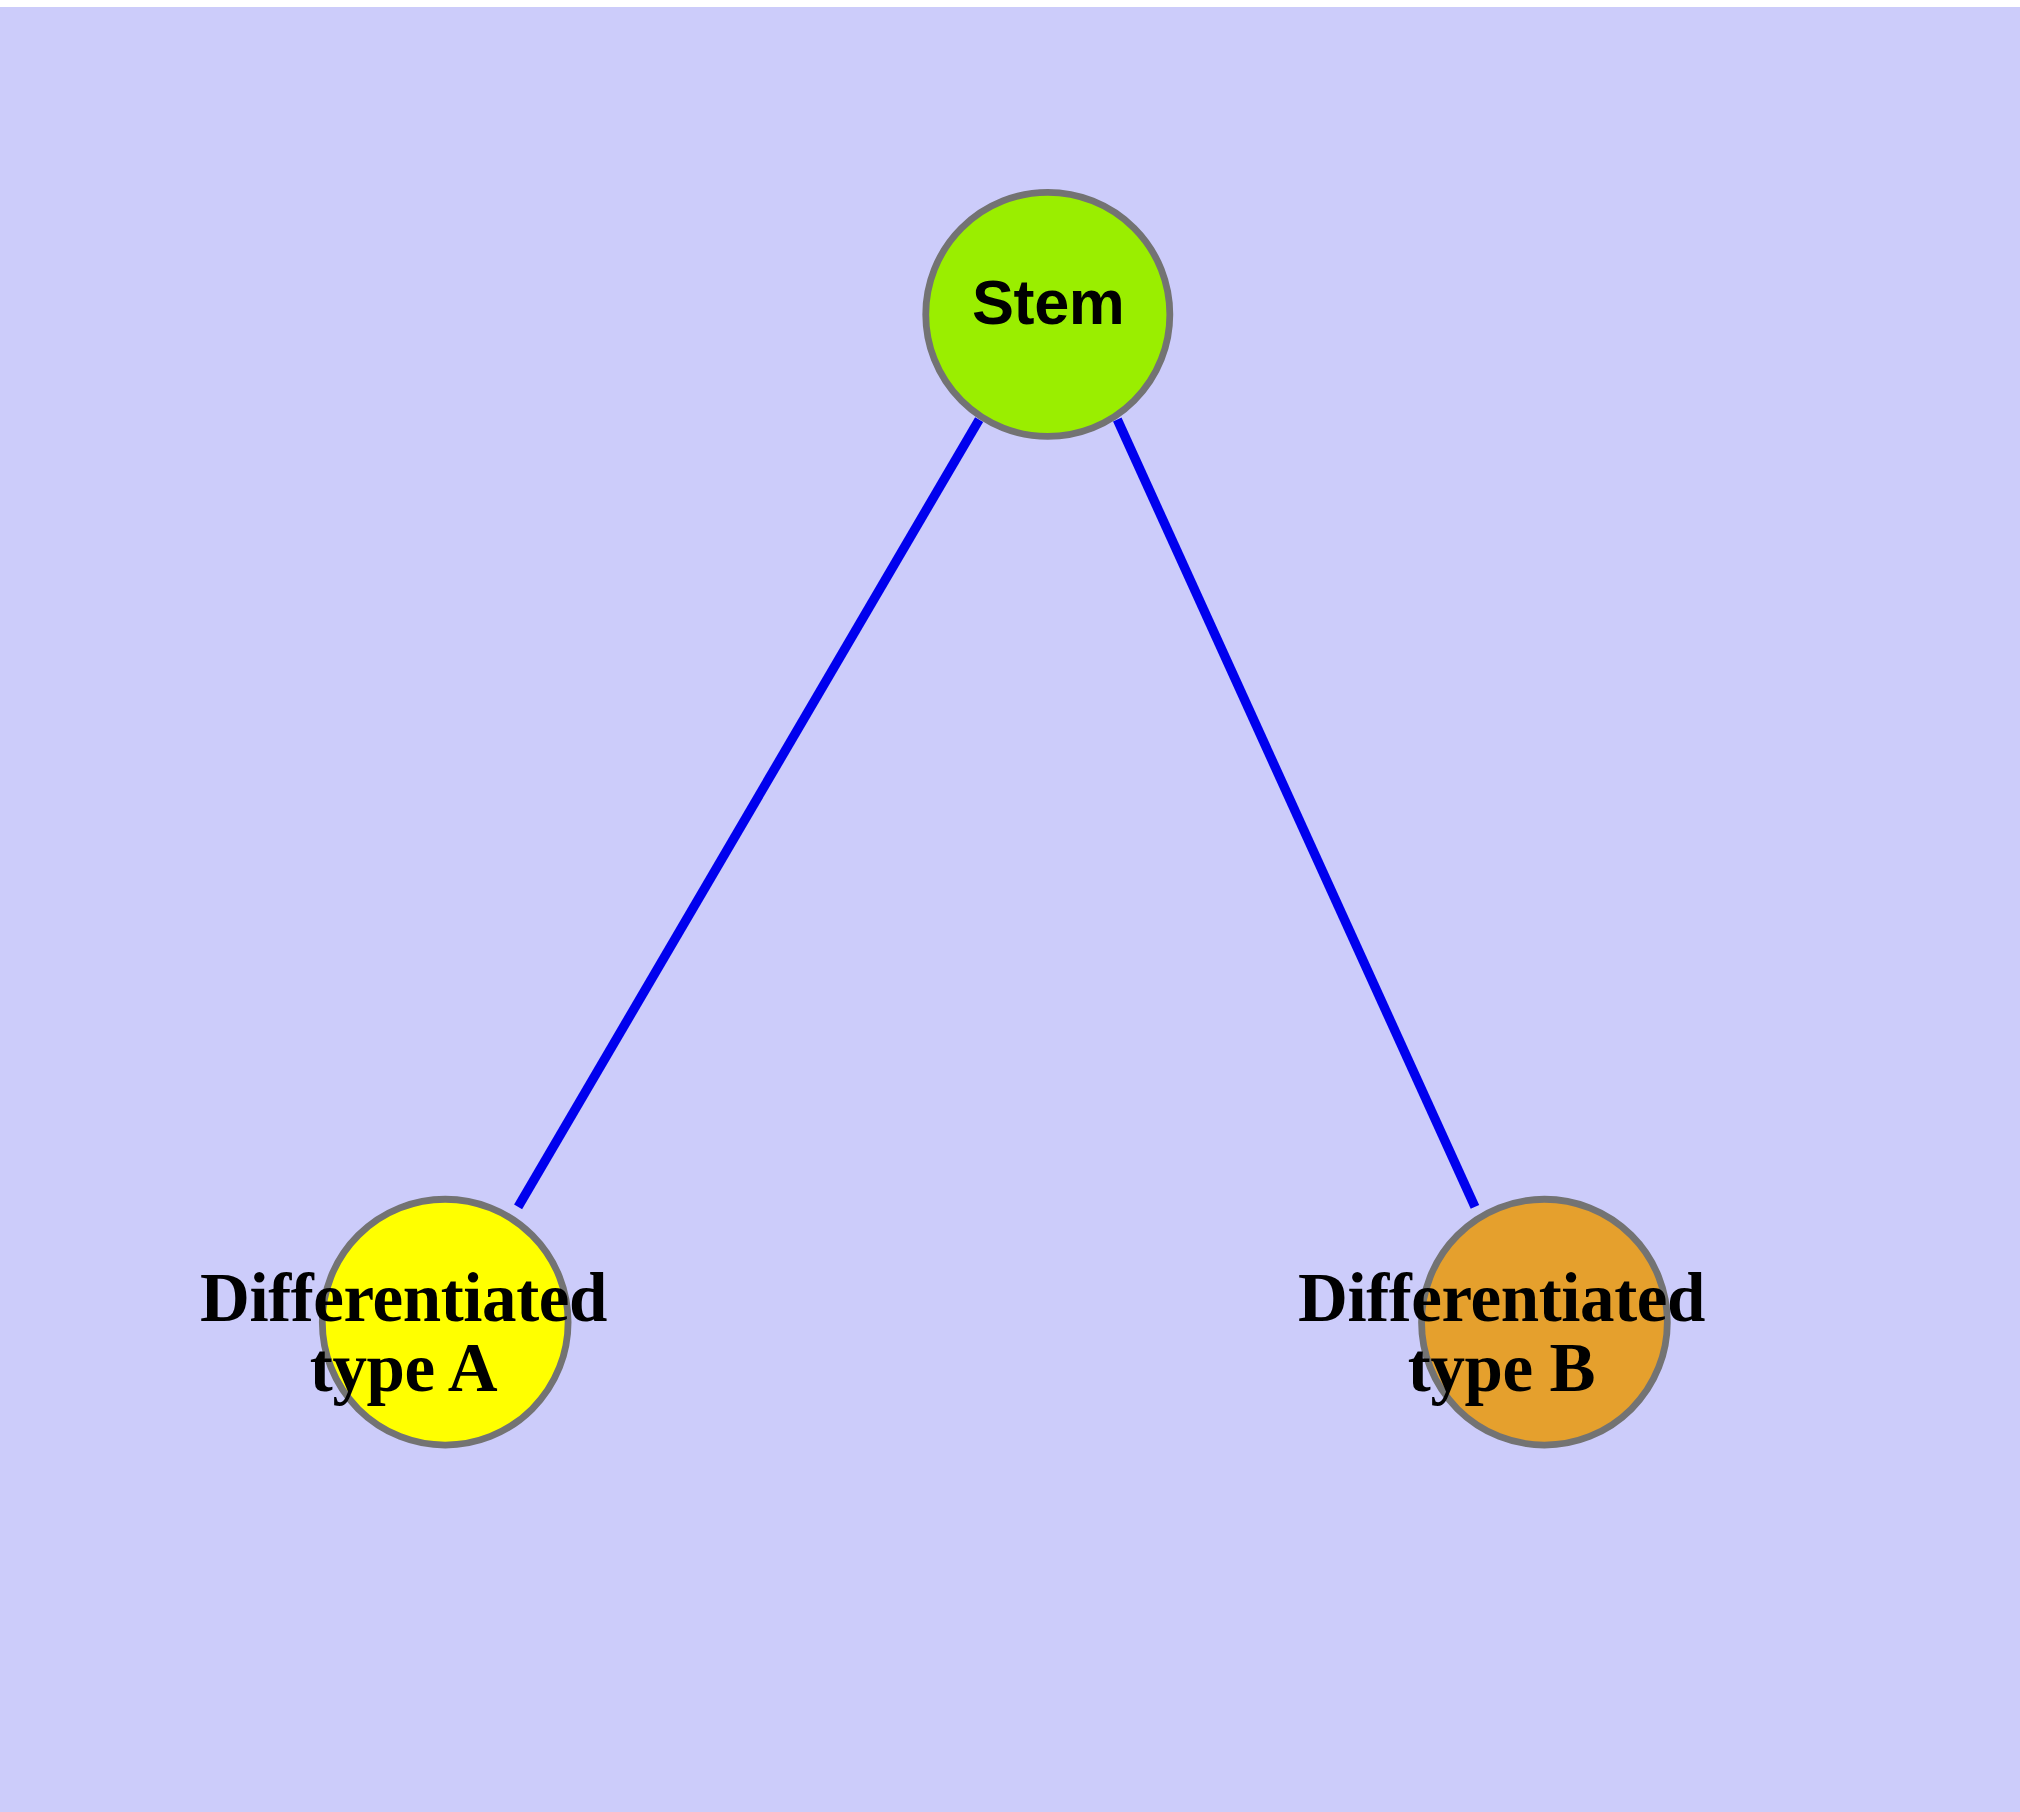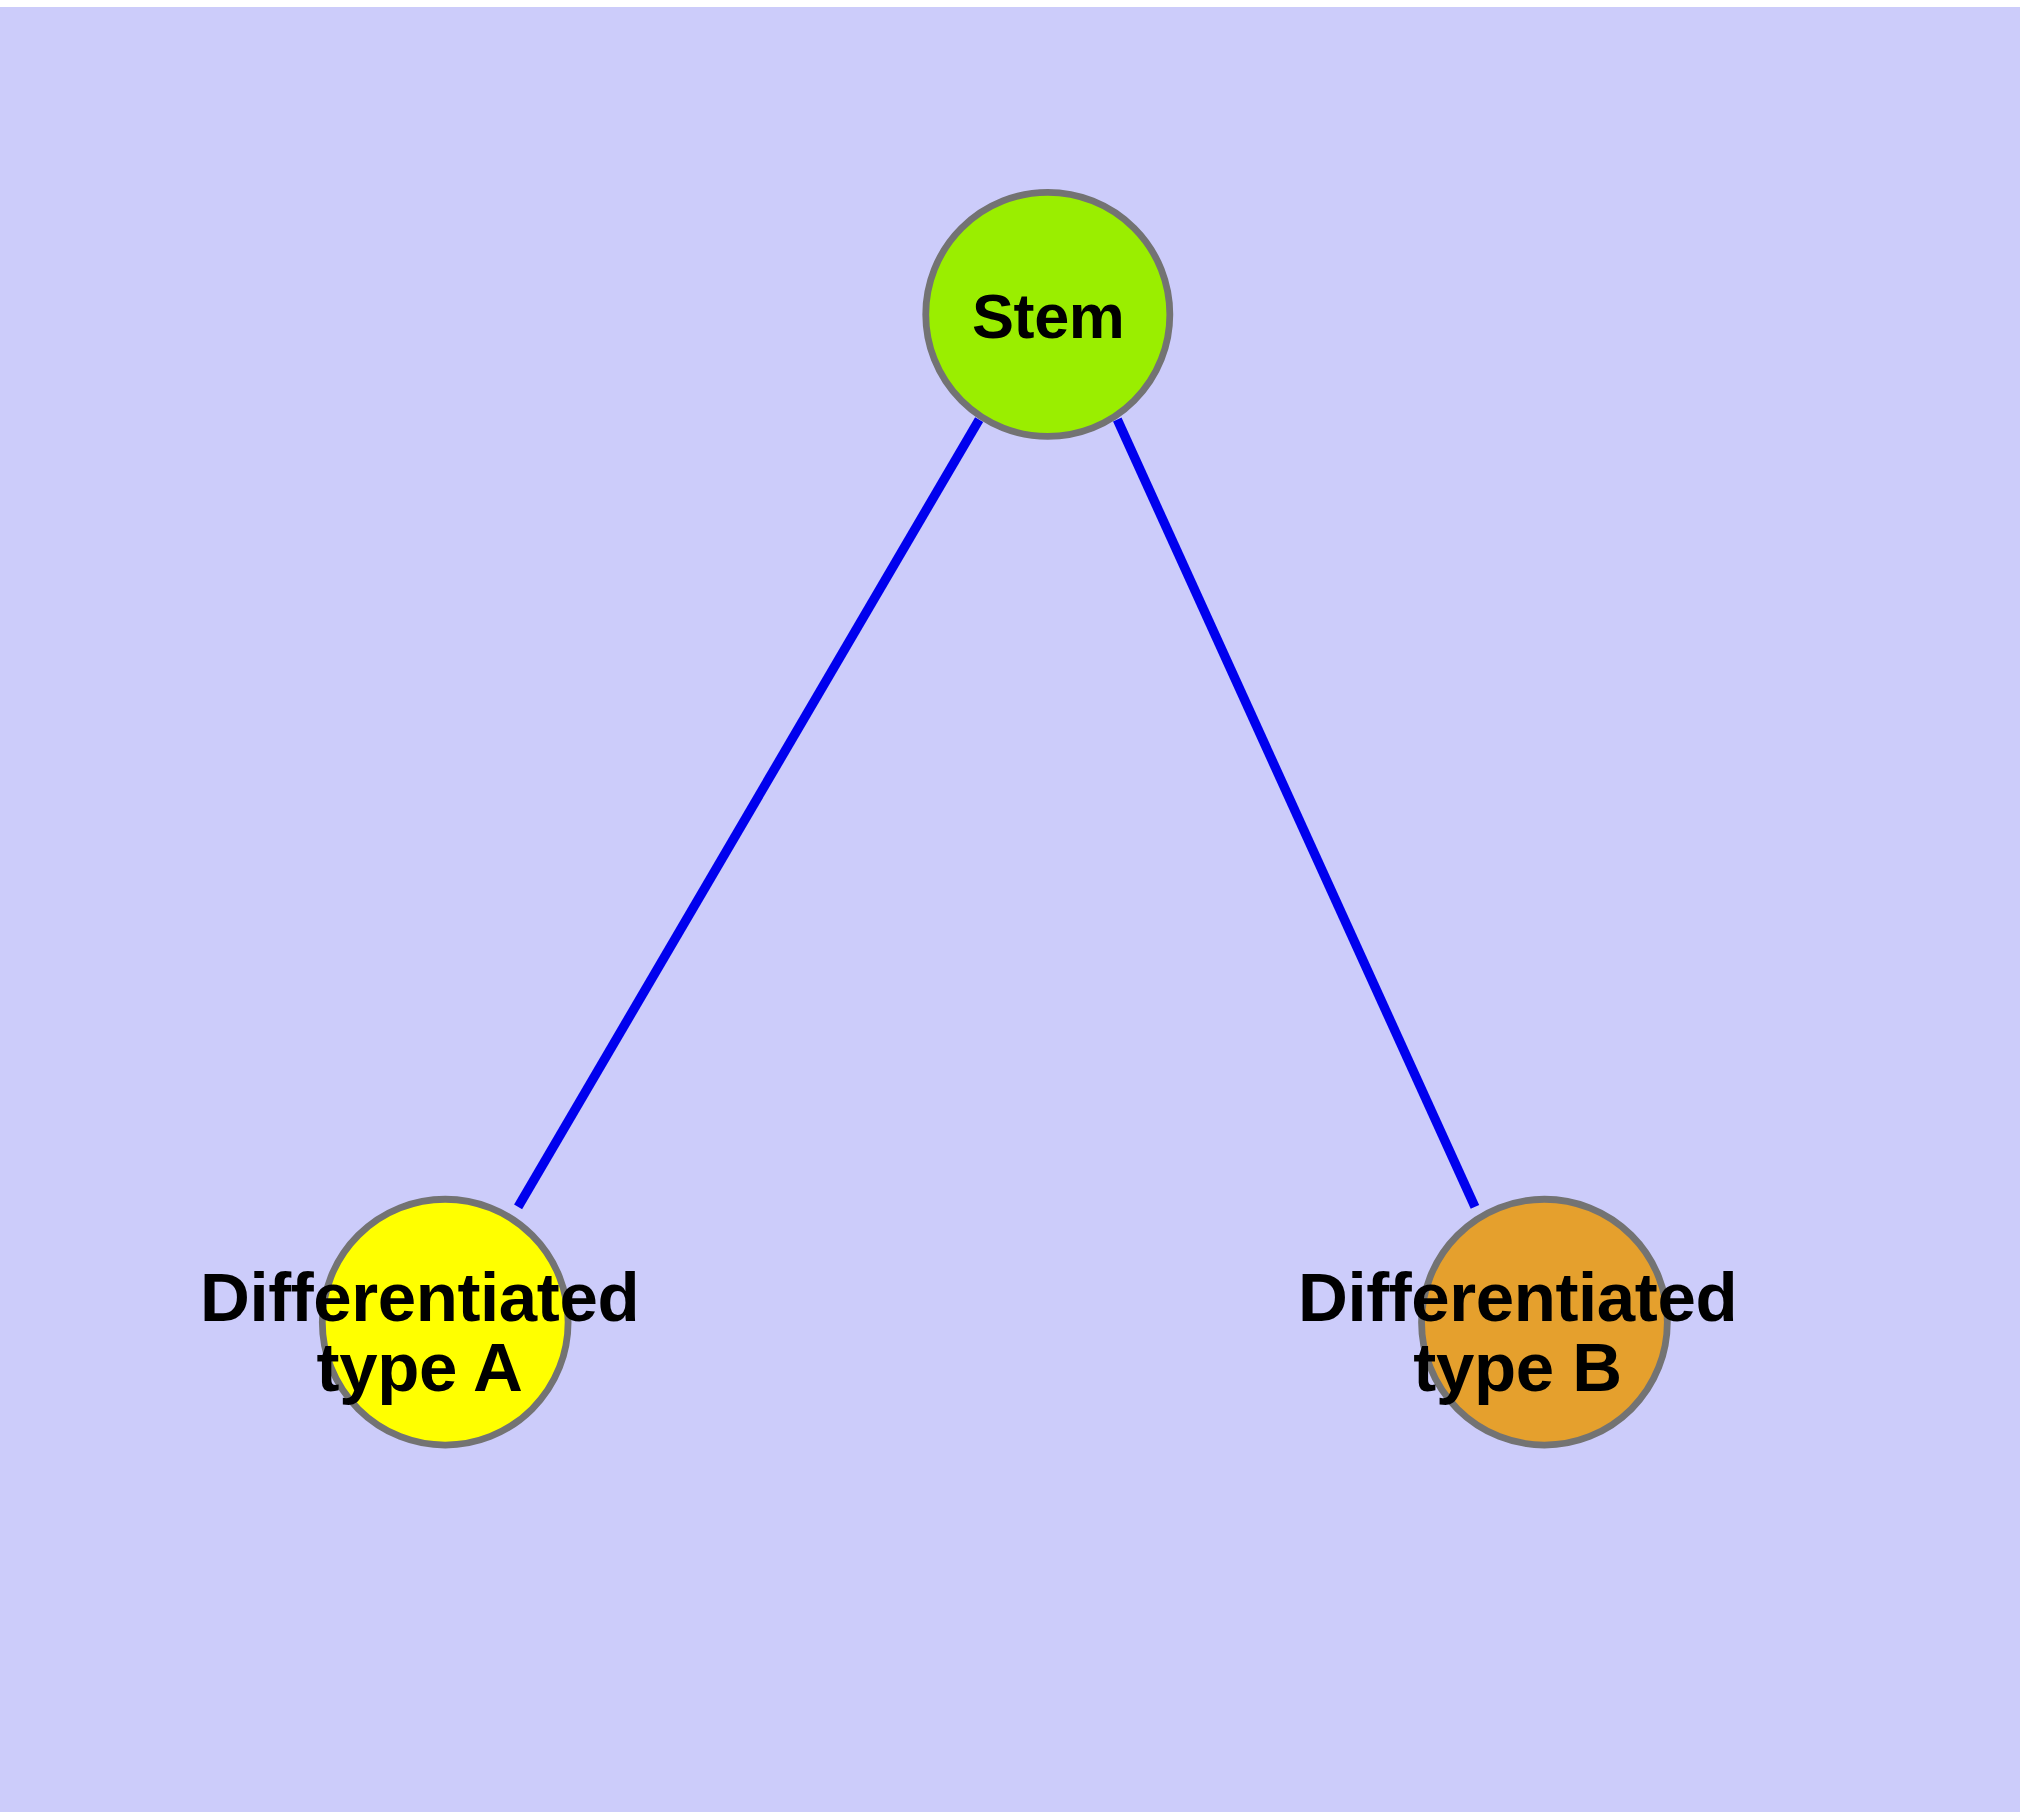--- a/index.html
+++ b/index.html
@@ -39,20 +39,21 @@
     line-height: 1.02;
     white-space: pre;
     pointer-events: none;
     letter-spacing: -0.4px;
   }
   .node-label.root {
     font-size: 63px;
   }
   .node-label.leaf {
     font-size: 69px;
+    font-family: Liberation Serif, serif;
   }
 </style>
 </head>
 <body>
 
 <div id="canvas" style="width: 2021px; height: 1812px; background: rgb(255, 255, 255);">
 
   <div id="plot-background" style="background: rgb(204, 204, 250);"></div>
 
   <svg id="graph-svg" viewBox="0 0 2384 2138" xmlns="http://www.w3.org/2000/svg">
@@ -61,21 +62,21 @@
         <line x1="1318" y1="495" x2="1740" y2="1424" stroke="#0000ee" stroke-width="11" stroke-linecap="butt"></line>
       </g>
     <g id="node-layer">
         <circle cx="1236" cy="371" r="144" fill="#9aee00" stroke="#737373" stroke-width="8"></circle>
         <circle cx="525" cy="1560" r="145" fill="#ffff00" stroke="#737373" stroke-width="8"></circle>
         <circle cx="1822" cy="1560" r="145" fill="#e5a02d" stroke="#737373" stroke-width="8"></circle>
       </g>
   </svg>
 
   <div id="label-layer">
-      <div class="node-label root" style="font-size: 63px; color: rgb(0, 0, 0); left: 972px; top: 284px;">Stem</div>
+      <div class="node-label root" style="font-size: 63px; color: rgb(0, 0, 0); left: 972px; top: 270px;">Stem</div>
       <div class="node-label leaf" style="font-size: 69px; color: rgb(0, 0, 0); left: 200px; top: 1263px;">Differentiated
 type A</div>
       <div class="node-label leaf" style="font-size: 69px; color: rgb(0, 0, 0); left: 1298px; top: 1263px;">Differentiated
 type B</div>
     </div>
 
 </div>
 
 
 </body></html>

